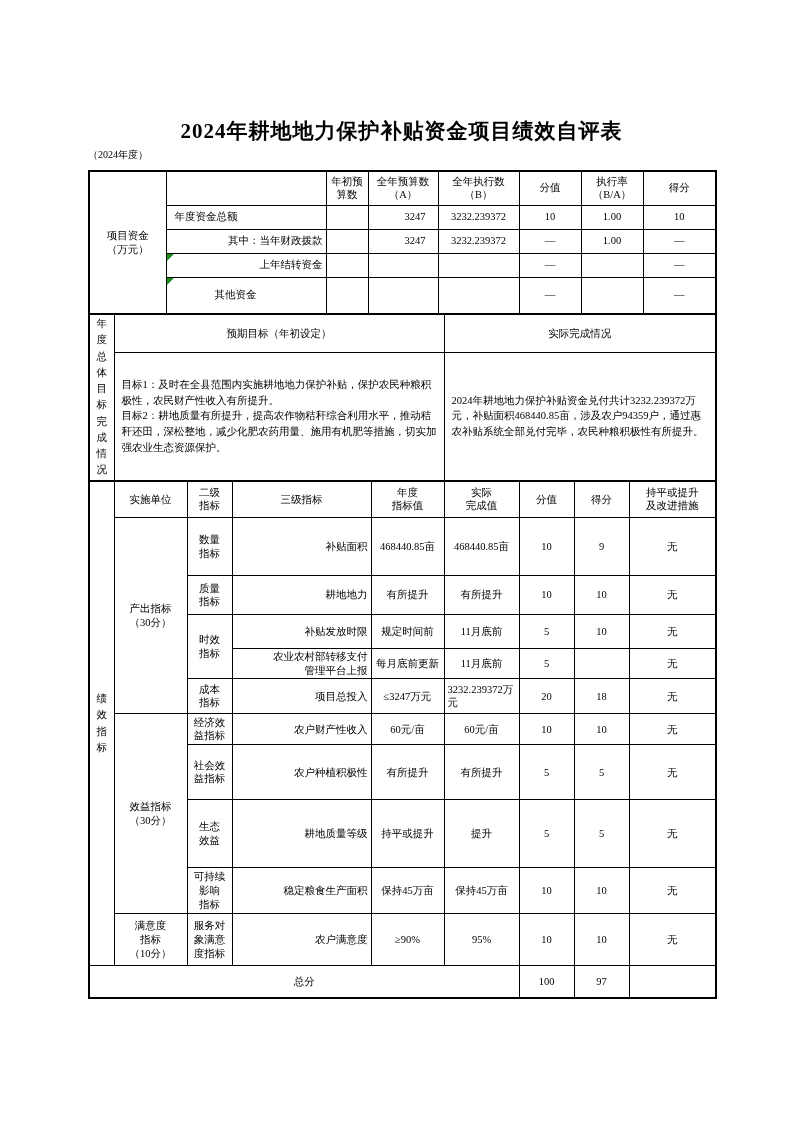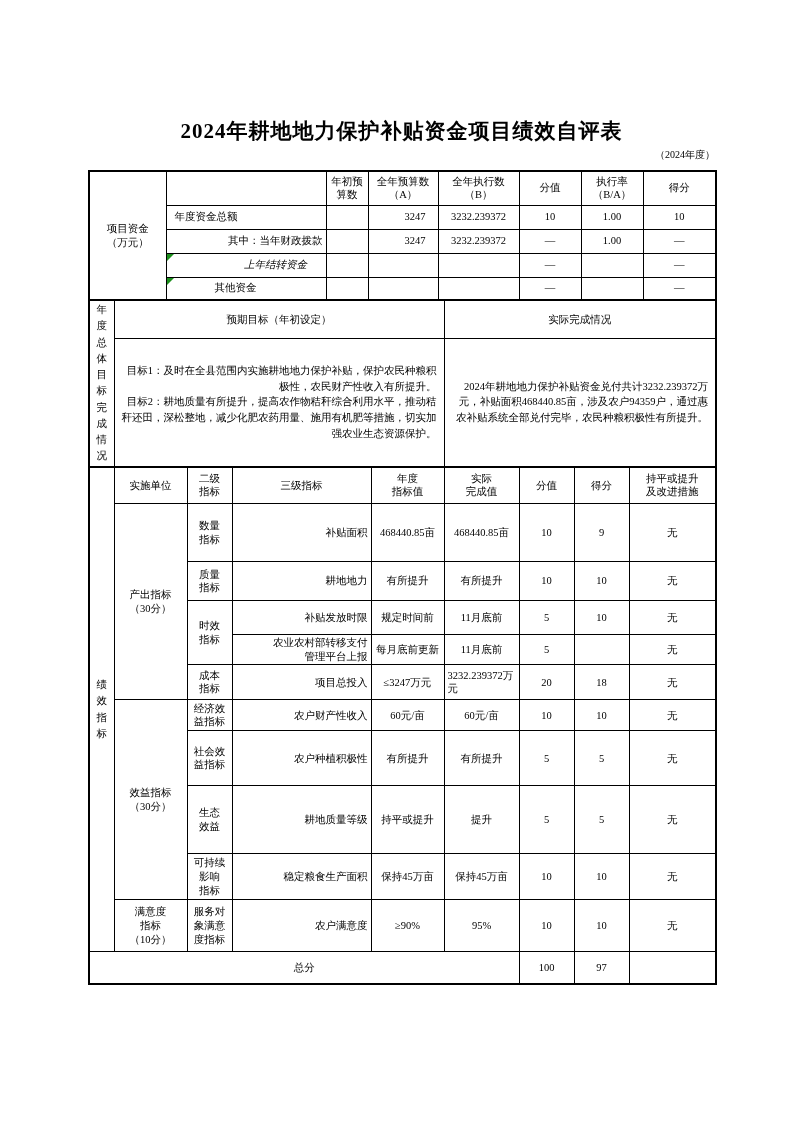--- a/index.html
+++ b/index.html
@@ -3,35 +3,35 @@
 <meta charset="utf-8">
 <style>
   html,body{margin:0;padding:0;background:#e8e8e8;}
   .sheet{
     width:793px;height:1122px;background:#ffffff;position:relative;
     font-family:"Liberation Serif","DejaVu Serif",serif;color:#000;
     margin:0 auto;overflow:hidden;
   }
   .content{position:absolute;left:88px;top:104px;width:627px;margin-top:12px;}
   .doc-title{font-size:21px;font-weight:bold;text-align:center;margin:0;line-height:30px;letter-spacing:1px;}
-  .doc-subtitle{font-size:10px;text-align:right;margin:2px 0 8px 0;line-height:14px;}
+  .doc-subtitle{font-size:10px;text-align:left;margin:2px 0 8px 0;line-height:14px;}
   table{border-collapse:collapse;table-layout:fixed;width:627px;border:2px solid #000;}
   table + table{margin-top:-2px;}
   td{
     border:1px solid #000;font-size:10.5px;line-height:1.3;text-align:center;
     vertical-align:middle;padding:1px 3px;white-space:pre-line;overflow:hidden;
     position:relative;
   }
   .left{text-align:left;}
   .right{text-align:right;padding-right:12px;}
   .pl8{text-align:left;padding-left:8px;}
   .pl22{text-align:right;padding-left:22px;}
   .pl48{text-align:left;padding-left:48px;}
-  .pl62{text-align:center;padding-left:62px;font-style:italic;}
-  .goaltxt{text-align:right;padding:3px 7px;line-height:1.5;vertical-align:middle;}
+  .pl62{text-align:right;padding-left:62px;}
+  .goaltxt{text-align:left;padding:3px 7px;line-height:1.5;vertical-align:middle;}
   .vstack{line-height:1.55;}
   .lv3{text-align:right;padding-left:6px;}
   .tri{
     position:absolute;top:0;left:0;width:0;height:0;
     border-top:7px solid #1d8f1d;border-right:7px solid transparent;
   }
 </style>
 </head>
 <body>
 
@@ -90,21 +90,21 @@
       </tr>
       <tr style="height:24px">
         <td class="pl62"><i class="tri"></i><span>上年结转资金</span></td>
         <td></td>
         <td></td>
         <td></td>
         <td>—</td>
         <td></td>
         <td>—</td>
       </tr>
-      <tr style="height:23px">
+      <tr style="height:37px">
         <td class="pl48"><i class="tri"></i><span>其他资金</span></td>
         <td></td>
         <td></td>
         <td></td>
         <td>—</td>
         <td></td>
         <td>—</td>
       </tr>
     </tbody>
       </table>

